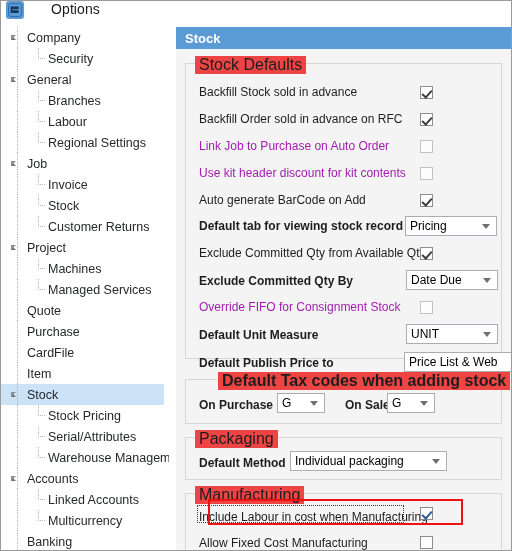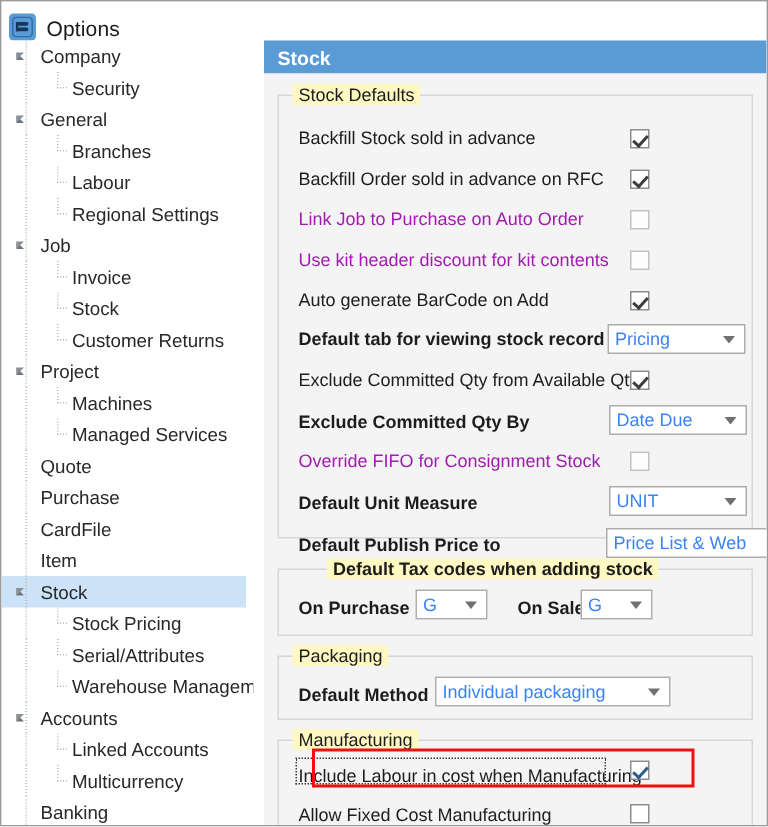--- a/index.html
+++ b/index.html
@@ -19,22 +19,23 @@
     border-right: 1px solid #9a9a9a;
     border-bottom: 1px solid #9a9a9a;
     overflow: hidden;
   }
 
   
   .titlebar {
     position: absolute; left: 0; top: 0;
     width: 510px; height: 26px;
     background: #ffffff;
-    display: flex; align-items: flex-end;
+    display: flex; align-items: flex-start;
     padding-left: 5px;
+    gap: 20px;
   }
   .app-icon {
     width: 18px; height: 18px;
     border-radius: 3px;
     background: #5b9bd5;
     position: relative;
     flex: 0 0 auto;
     margin-right: 7px;
   }
   .app-icon .glyph {
@@ -134,23 +135,23 @@
 
   
   .group {
     position: absolute;
     border: 1px solid #d7d7d7;
     background: transparent;
   }
   .group > .legend {
     position: absolute;
     top: -8px; left: 9px;
-    background: #fef9c3;
+    background: #ef4444;
     padding: 0 4px;
-    font-size: 12px;
+    font-size: 16px;
     color: #1d1d1d;
     white-space: nowrap;
   }
   .legend.bold { font-weight: bold; margin-left: 23px; }
 
   
   .row {
     position: absolute;
     height: 18px;
     display: flex; align-items: center;
@@ -184,21 +185,21 @@
   .cb.checked.blue::after { border-color: #2b5d8b; }
 
   
   .combo {
     position: absolute;
     height: 20px;
     border: 1px solid #abadb3;
     background: #ffffff;
     display: flex; align-items: center;
     font-size: 12px;
-    color: #3b82f6;
+    color: #000000;
     padding-left: 4px;
     white-space: nowrap;
     overflow: hidden;
   }
   .combo .arrow {
     position: absolute;
     right: 6px; top: 7px;
     width: 0; height: 0;
     border-left: 4px solid transparent;
     border-right: 4px solid transparent;

